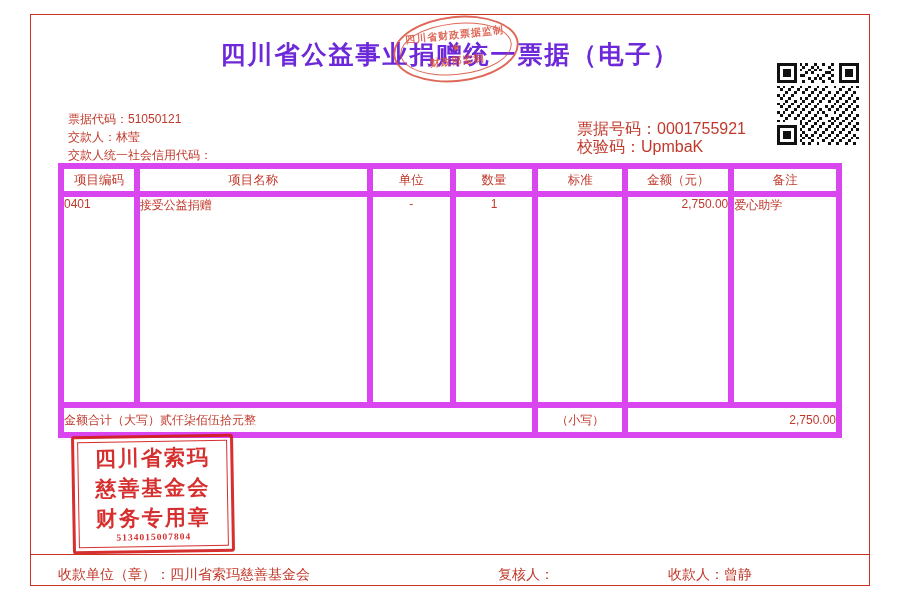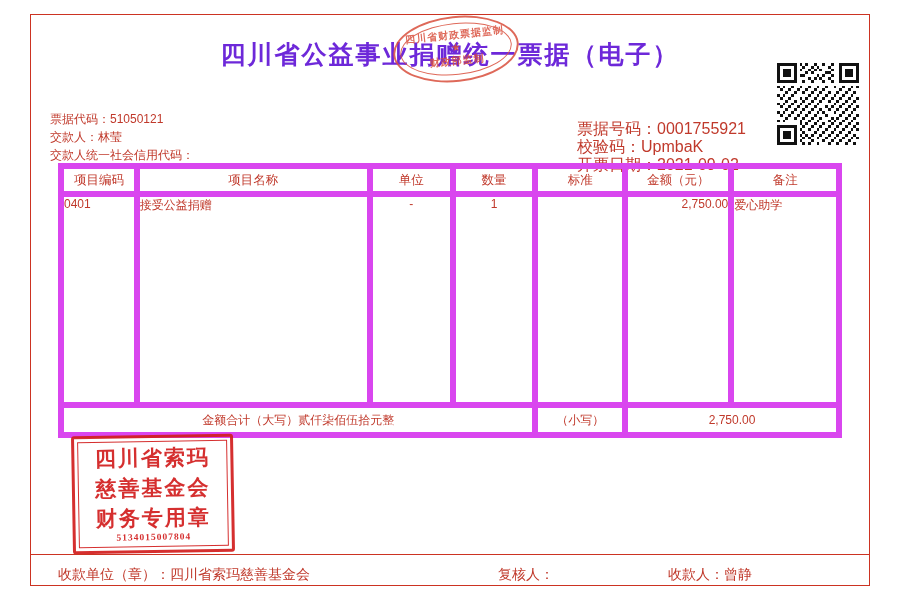--- a/index.html
+++ b/index.html
@@ -81,21 +81,21 @@
     top: 24px;
     margin-left: -5px;
     font-size: 11px;
     color: #d94f3d;
     line-height: 11px;
   }
 
   
   .meta-left {
     position: absolute;
-    left: 50px;
+    left: 68px;
     top: 110px;
     font-size: 12px;
     line-height: 18px;
     font-family: "Liberation Sans", sans-serif;
   }
   .meta-right {
     position: absolute;
     left: 577px;
     top: 120px;
     font-size: 16px;
@@ -146,21 +146,20 @@
   td.body-cell {
     height: 205px;
     vertical-align: top;
   }
   .cell-pad-l { padding-left: 6px; padding-top: 5px; }
   .cell-center { text-align: center; padding-top: 5px; }
   .cell-right { text-align: right; padding-right: 8px; padding-top: 5px; }
 
   .total-row td {
     height: 24px;
-    text-align: center;
   }
   .total-left {
     padding-left: 6px;
     white-space: nowrap;
   }
   .total-small {
     text-align: center;
   }
   .total-amount {
     text-align: right;
@@ -246,23 +245,20 @@
       <span>交款人统一社会信用代码：</span><span></span>
     </div>
   </div>
 
   <div class="meta-right">
     <div class="meta-row">
       <span>票据号码：</span><span>0001755921</span>
     </div>
     <div class="meta-row">
       <span>校验码：</span><span>UpmbaK</span>
-    </div>
-    <div class="meta-row">
-      <span>开票日期：</span><span>2021-09-02</span>
     </div>
   </div>
 
   <div class="qr">
     <svg width="82" height="82" viewBox="0 0 29 29" shape-rendering="crispEdges">
       <rect width="29" height="29" fill="#ffffff"></rect>
       <g fill="#111111">
         <rect x="0" y="0" width="7" height="1"></rect>
           <rect x="0" y="6" width="7" height="1"></rect>
         <rect x="0" y="0" width="1" height="7"></rect>

